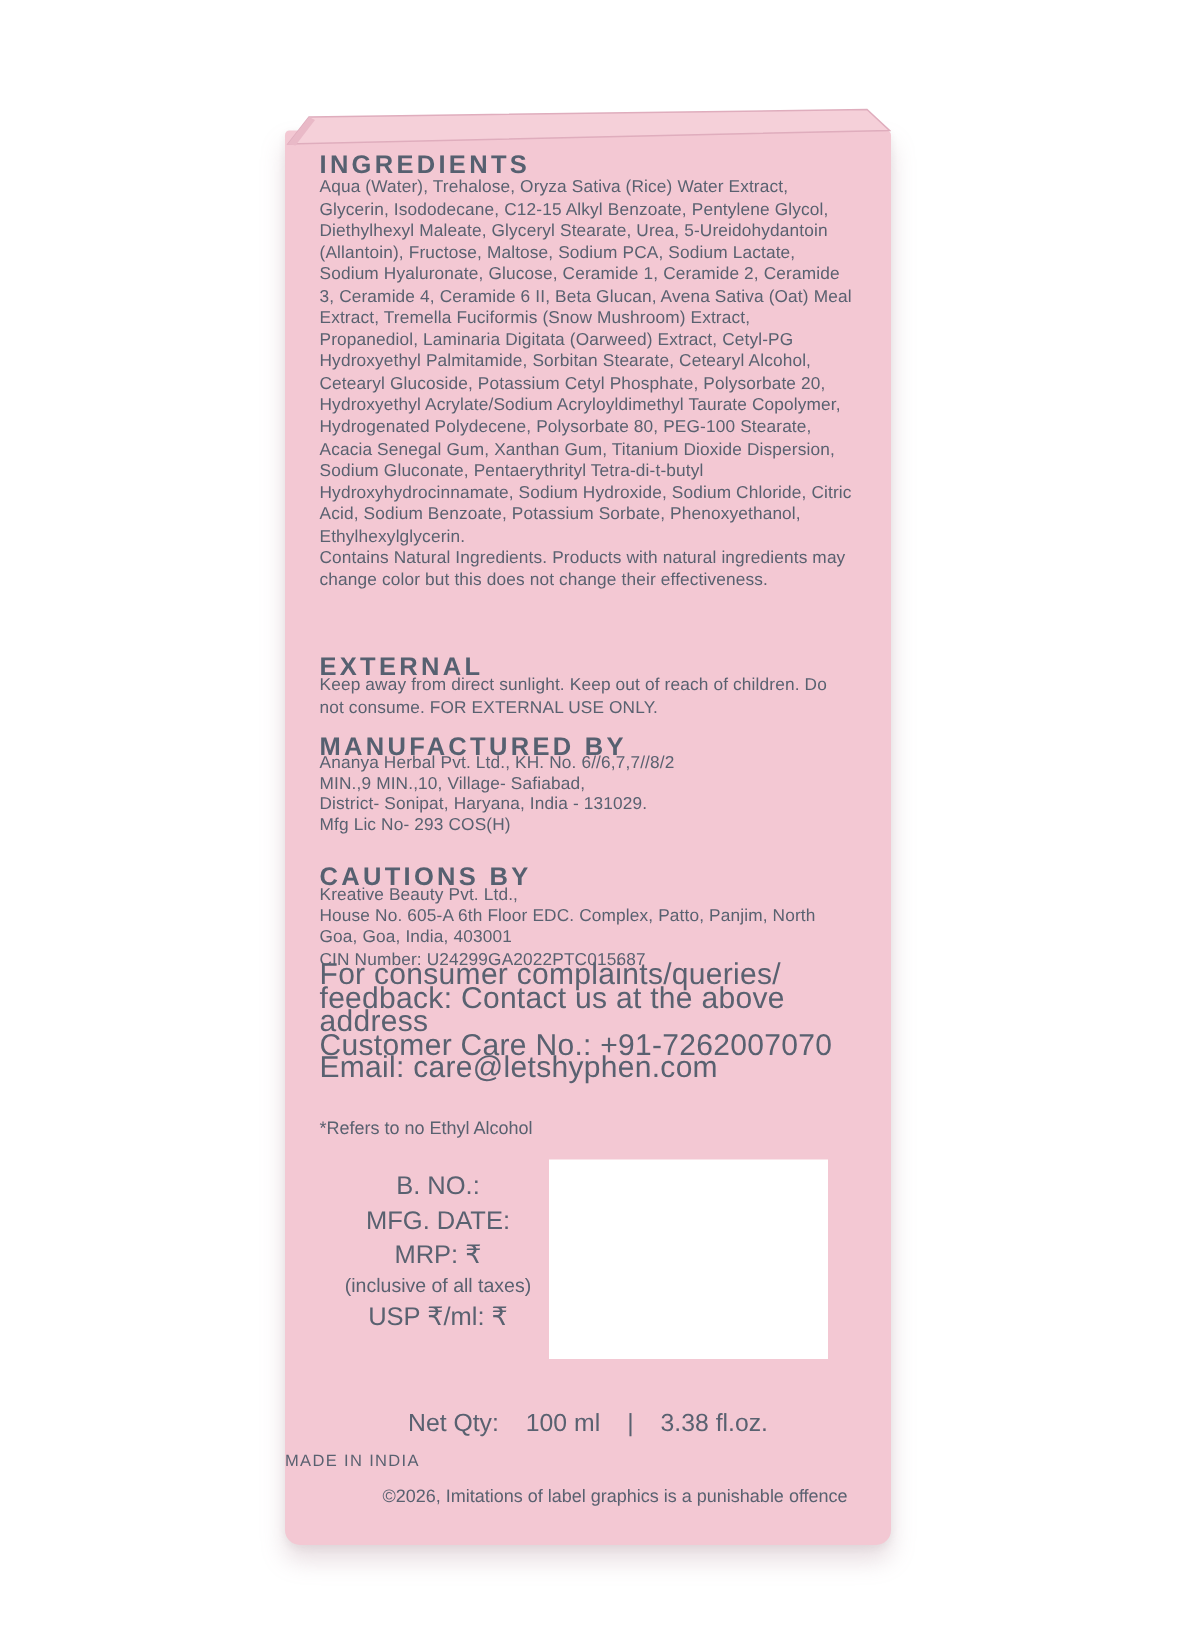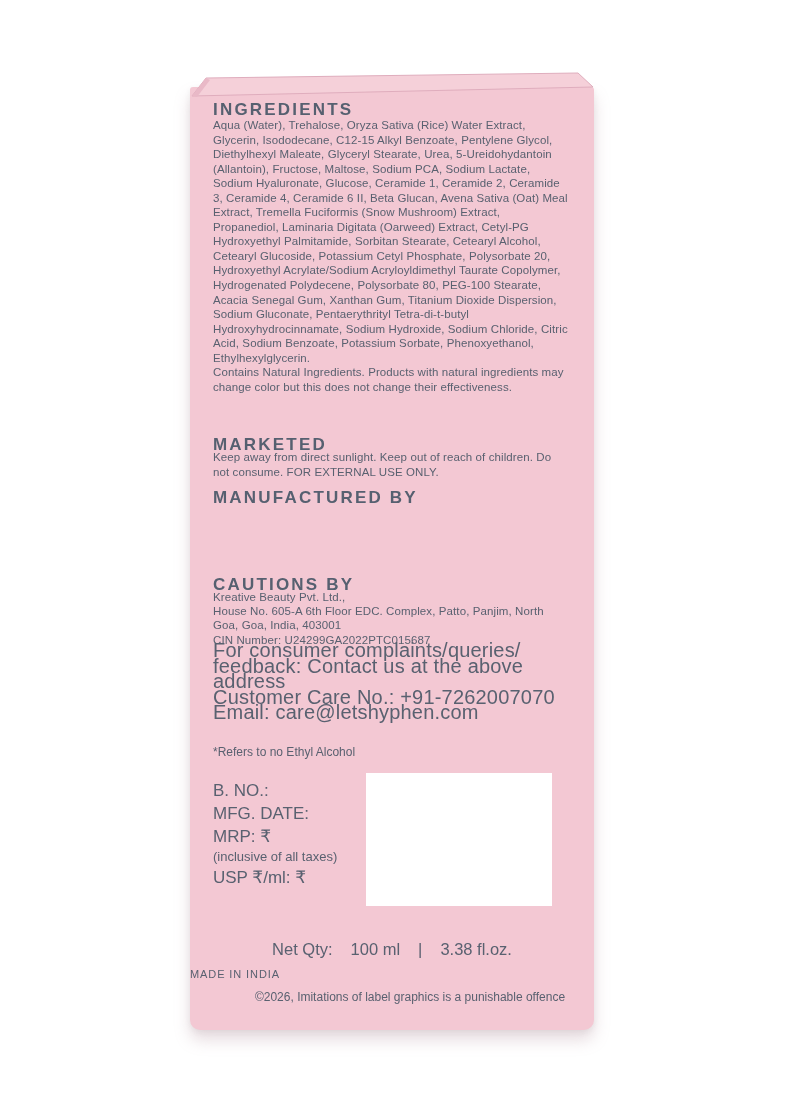--- a/index.html
+++ b/index.html
@@ -12,21 +12,21 @@
          box-shadow:0 10px 16px rgba(170,130,145,0.28), 0 2px 6px rgba(0,0,0,0.06);}
   .panel *{color:#596170;}
   .abs{position:absolute;left:23px;right:26px;}
   h2.sec{margin:0;font-size:17px;font-weight:700;letter-spacing:2.2px;color:#566070;}
   .body-txt{margin:0;font-size:11.5px;line-height:14.55px;font-weight:400;letter-spacing:0.1px;}
   .lines{white-space:pre-line;}
   .mfg-lines{font-size:11.5px;line-height:13.6px;}
   .mkt-lines{font-size:11.5px;line-height:14.2px;}
   .big-txt{font-size:20px;line-height:15.6px;font-weight:500;letter-spacing:0.2px;white-space:pre-line;}
   .footnote{font-size:12px;font-weight:500;}
-  .bno{width:158px;font-size:17px;line-height:23px;font-weight:500;}
+  .bno{width:158px;font-size:17px;line-height:23px;font-weight:500;text-align:center;}
   .bno .small{font-size:13px;line-height:18px;font-weight:400;}
   .bno .multi{white-space:pre-line;line-height:21.5px;}
   .sticker{position:absolute;left:176px;top:686px;width:186px;height:133px;background:#ffffff;}
   .netqty{position:absolute;left:0;right:0;top:853px;display:flex;justify-content:center;
           align-items:baseline;gap:0;font-size:16.5px;font-weight:500;}
   .netqty span{margin:0 9px;}
   .made-in{position:absolute;left:0;right:0;top:881px;text-align:left;
            font-size:11px;font-weight:500;letter-spacing:0.9px;}
   .copyright{position:absolute;left:0;right:0;top:903px;text-align:center;font-size:12px;margin-left:36px;}
 </style>
@@ -42,24 +42,28 @@
     </svg>
 
     <div class="panel">
 
       <h2 class="sec abs" style="top:13px">INGREDIENTS</h2>
       <div class="abs" style="top:31px">
         <p class="body-txt">Aqua (Water), Trehalose, Oryza Sativa (Rice) Water Extract, Glycerin, Isododecane, C12-15 Alkyl Benzoate, Pentylene Glycol, Diethylhexyl Maleate, Glyceryl Stearate, Urea, 5-Ureidohydantoin (Allantoin), Fructose, Maltose, Sodium PCA, Sodium Lactate, Sodium Hyaluronate, Glucose, Ceramide 1, Ceramide 2, Ceramide 3, Ceramide 4, Ceramide 6 II, Beta Glucan, Avena Sativa (Oat) Meal Extract, Tremella Fuciformis (Snow Mushroom) Extract, Propanediol, Laminaria Digitata (Oarweed) Extract, Cetyl-PG Hydroxyethyl Palmitamide, Sorbitan Stearate, Cetearyl Alcohol, Cetearyl Glucoside, Potassium Cetyl Phosphate, Polysorbate 20, Hydroxyethyl Acrylate/Sodium Acryloyldimethyl Taurate Copolymer, Hydrogenated Polydecene, Polysorbate 80, PEG-100 Stearate, Acacia Senegal Gum, Xanthan Gum, Titanium Dioxide Dispersion, Sodium Gluconate, Pentaerythrityl Tetra-di-t-butyl Hydroxyhydrocinnamate, Sodium Hydroxide, Sodium Chloride, Citric Acid, Sodium Benzoate, Potassium Sorbate, Phenoxyethanol, Ethylhexylglycerin.</p>
         <p class="body-txt">Contains Natural Ingredients. Products with natural ingredients may change color but this does not change their effectiveness.</p>
       </div>
 
-      <h2 class="sec abs" style="top:348px">MARKETED</h2>
+      <h2 class="sec abs" style="top:348px">EXTERNAL</h2>
       <p class="body-txt abs" style="top:363px">Keep away from direct sunlight. Keep out of reach of children. Do not consume. FOR EXTERNAL USE ONLY.</p>
 
       <h2 class="sec abs" style="top:401px">MANUFACTURED BY</h2>
+      <p class="body-txt lines mfg-lines abs" style="top:416px">Ananya Herbal Pvt. Ltd., KH. No. 6//6,7,7//8/2
+MIN.,9 MIN.,10, Village- Safiabad,
+District- Sonipat, Haryana, India - 131029.
+Mfg Lic No- 293 COS(H)</p>
 
       <h2 class="sec abs" style="top:488px">CAUTIONS BY</h2>
       <p class="body-txt lines mkt-lines abs" style="top:503px;margin:0">Kreative Beauty Pvt. Ltd.,
 House No. 605-A 6th Floor EDC. Complex, Patto, Panjim, North
 Goa, Goa, India, 403001
 CIN Number: U24299GA2022PTC015687</p>
 
       <p class="big-txt abs" style="top:556px;margin:0">For consumer complaints/queries/
 feedback: Contact us at the above
 address

